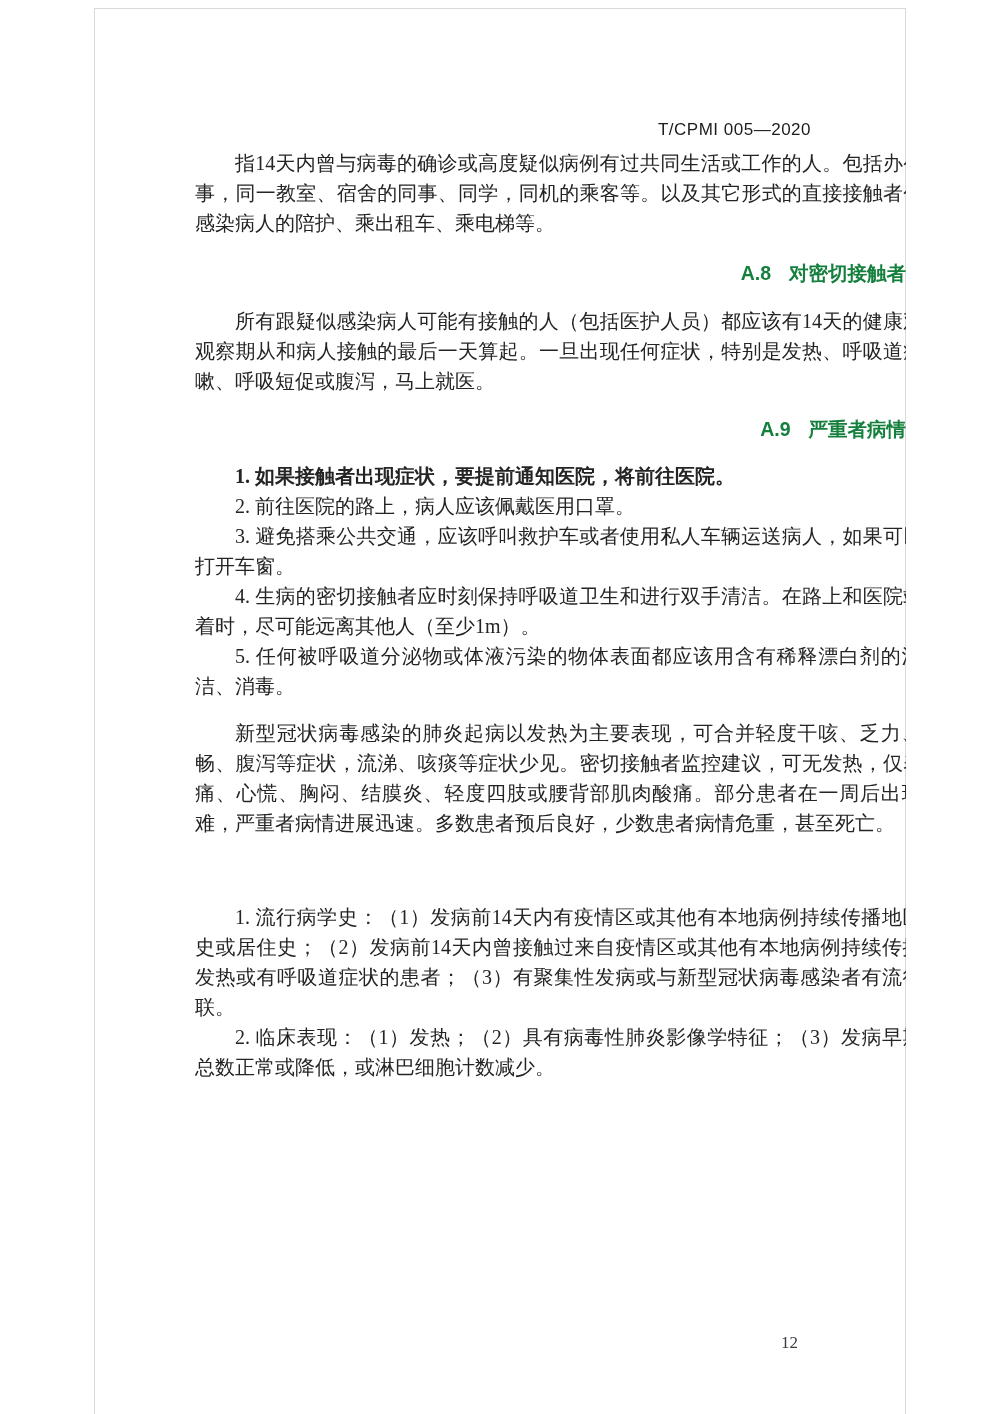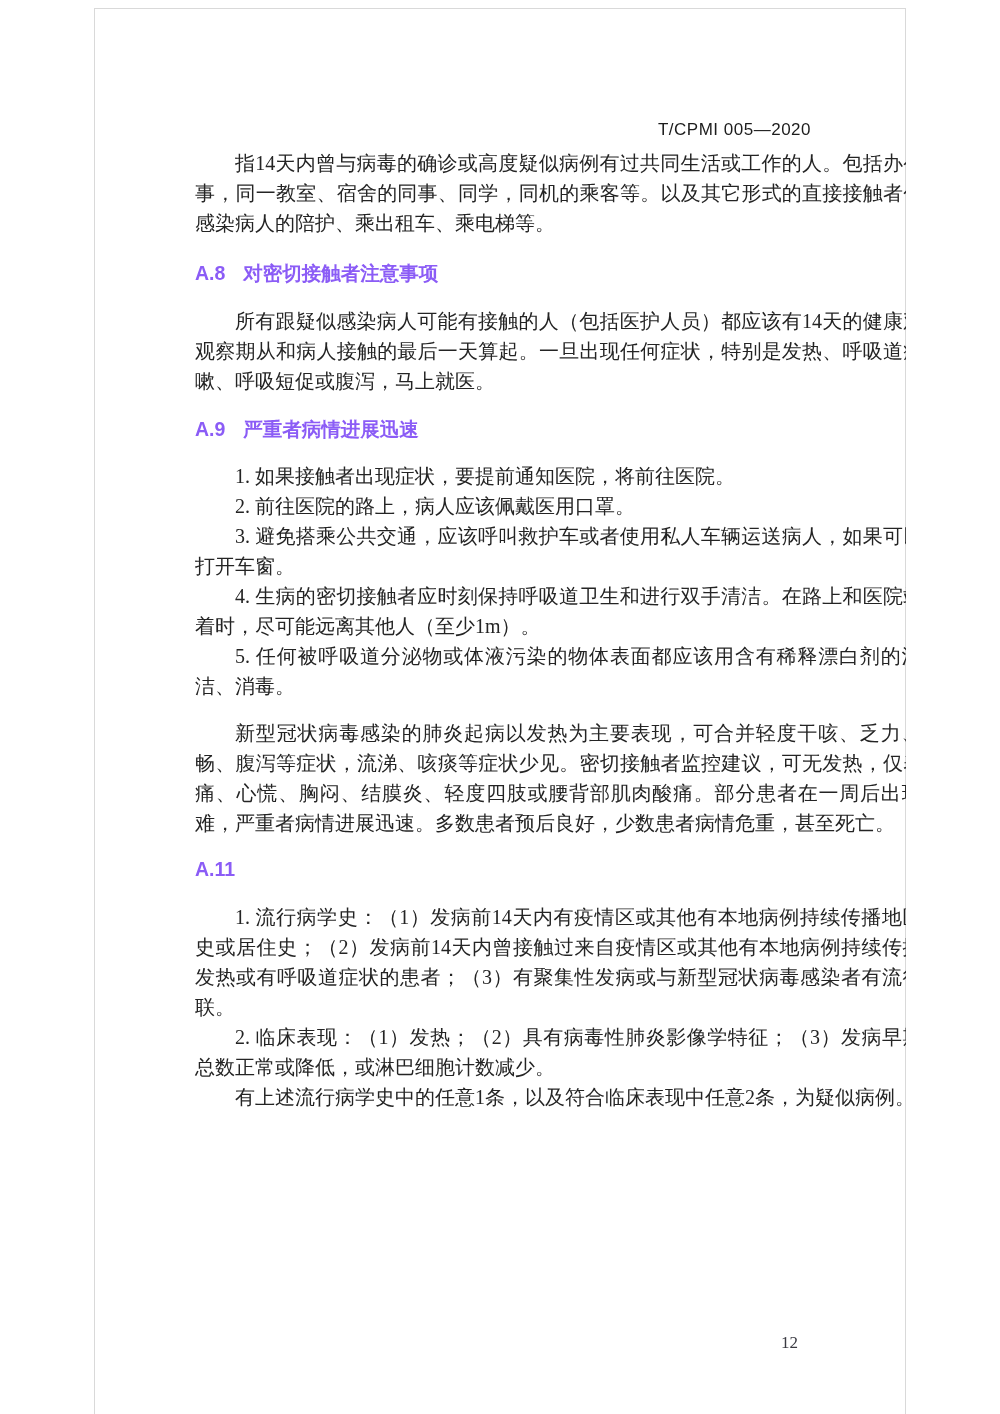--- a/index.html
+++ b/index.html
@@ -40,24 +40,25 @@
   }
   .body-p {
     margin: 0;
     text-indent: 40px;
   }
   .sec-h {
     font-family: "Liberation Sans", "DejaVu Sans", sans-serif;
     font-weight: bold;
     font-size: 19.5px;
     line-height: 30px;
-    color: #8b5cf6;
+    color: #15803d;
     margin: 0;
     display: flex;
     align-items: baseline;
+    justify-content: flex-end;
   }
   .sec-h .sec-id {
     margin-right: 18px;
     white-space: nowrap;
   }
   .page-number {
     position: absolute;
     top: 1325px;
     right: 108px;
     font-family: "Liberation Serif", "DejaVu Serif", serif;
@@ -79,32 +80,31 @@
     <h3 class="sec-h" style="margin-top:20px;">
       <span class="sec-id">A.8</span>
       <span class="sec-title">对密切接触者注意事项</span>
     </h3>
     <p class="body-p" style="margin-top:18px;">所有跟疑似感染病人可能有接触的人（包括医护人员）都应该有14天的健康观察期。观察期从和病人接触的最后一天算起。一旦出现任何症状，特别是发热、呼吸道症状如咳嗽、呼吸短促或腹泻，马上就医。</p>
 
     <h3 class="sec-h" style="margin-top:18px;">
       <span class="sec-id">A.9</span>
       <span class="sec-title">严重者病情进展迅速</span>
     </h3>
-    <p class="body-p" style="margin-top:17px;">1. 如果接触者出现症状，要提前通知医院，将前往医院。</p>
+    <p class="body-p" style="margin-top:17px;font-weight:bold;">1. 如果接触者出现症状，要提前通知医院，将前往医院。</p>
     <p class="body-p">2. 前往医院的路上，病人应该佩戴医用口罩。</p>
     <p class="body-p">3. 避免搭乘公共交通，应该呼叫救护车或者使用私人车辆运送病人，如果可以，路上打开车窗。</p>
     <p class="body-p">4. 生病的密切接触者应时刻保持呼吸道卫生和进行双手清洁。在路上和医院站着或坐着时，尽可能远离其他人（至少1m）。</p>
     <p class="body-p">5. 任何被呼吸道分泌物或体液污染的物体表面都应该用含有稀释漂白剂的消毒剂清洁、消毒。</p>
 
     <p class="body-p" style="margin-top:17px;">新型冠状病毒感染的肺炎起病以发热为主要表现，可合并轻度干咳、乏力、呼吸不畅、腹泻等症状，流涕、咳痰等症状少见。密切接触者监控建议，可无发热，仅表现为头痛、心慌、胸闷、结膜炎、轻度四肢或腰背部肌肉酸痛。部分患者在一周后出现呼吸困难，严重者病情进展迅速。多数患者预后良好，少数患者病情危重，甚至死亡。</p>
 
     <h3 class="sec-h" style="margin-top:16px;">
       <span class="sec-id">A.11</span>
     </h3>
     <p class="body-p" style="margin-top:18px;">1. 流行病学史：（1）发病前14天内有疫情区或其他有本地病例持续传播地区的旅行史或居住史；（2）发病前14天内曾接触过来自疫情区或其他有本地病例持续传播地区的发热或有呼吸道症状的患者；（3）有聚集性发病或与新型冠状病毒感染者有流行病学关联。</p>
     <p class="body-p">2. 临床表现：（1）发热；（2）具有病毒性肺炎影像学特征；（3）发病早期白细胞总数正常或降低，或淋巴细胞计数减少。</p>
-    <p class="body-p">有上述流行病学史中的任意1条，以及符合临床表现中任意2条，为疑似病例。</p>
 
   </div>
 
   <div class="page-number">12</div>
 
 </div>
 
 </body></html>

